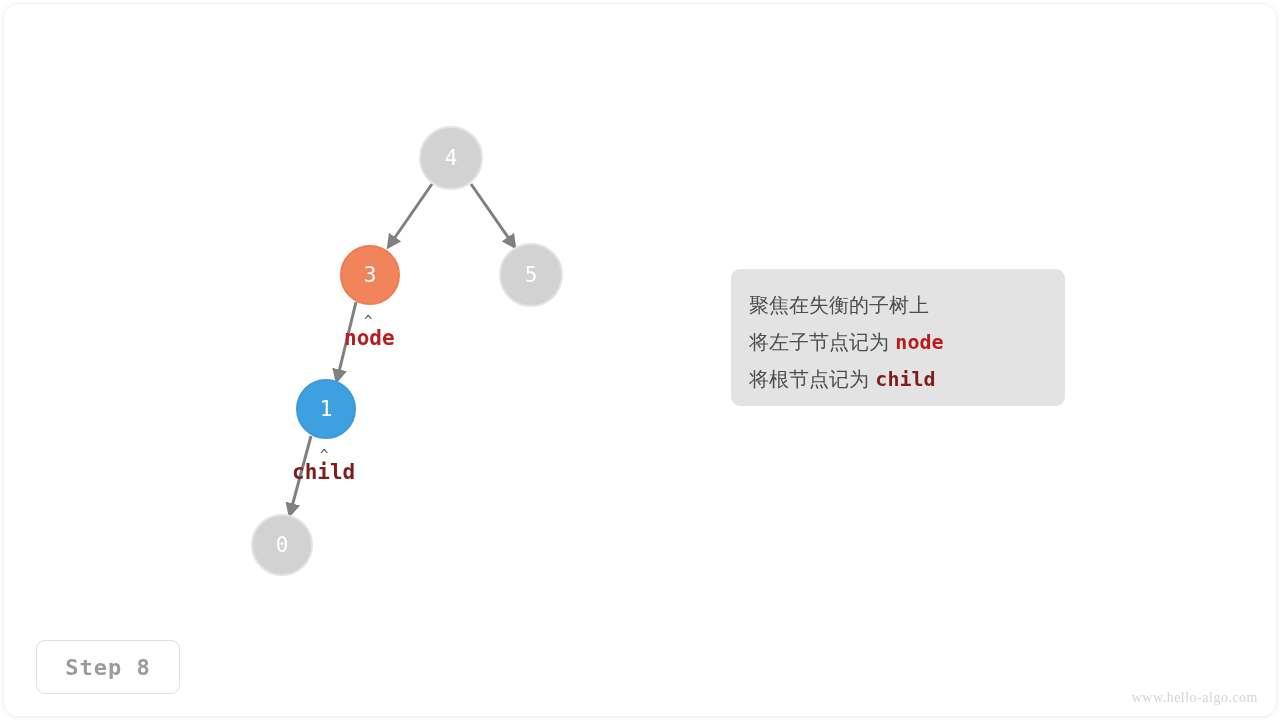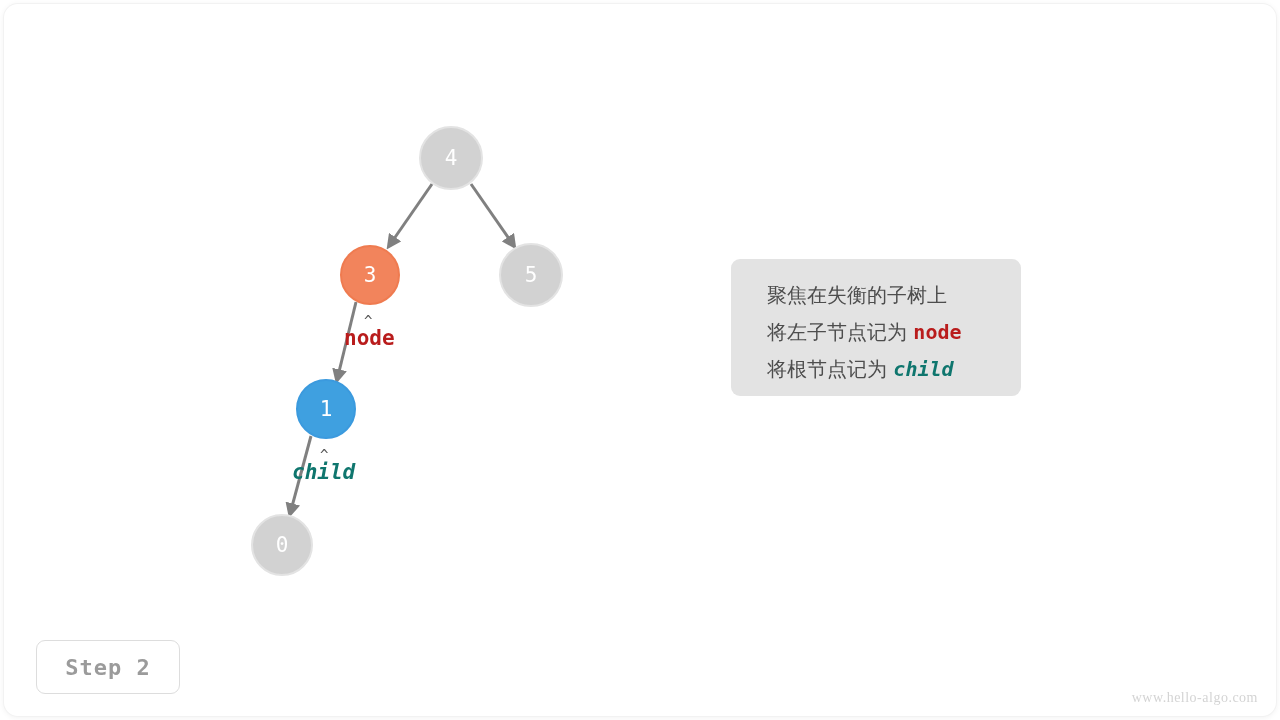--- a/index.html
+++ b/index.html
@@ -71,32 +71,32 @@
     white-space: nowrap;
   }
   .ptr-caret {
     position: absolute;
     font-family: "DejaVu Sans Mono", "Liberation Mono", monospace;
     font-size: 14px;
     color: #555555;
     line-height: 1;
   }
   .color-node { color: #b91c1c; }
-  .color-child { color: #0f766e; font-style: italic; }
+  .color-child { color: #7f1d1d; }
   
   #desc-box {
     position: absolute;
     left: 731px;
-    top: 259px;
-    width: 290px;
+    top: 269px;
+    width: 334px;
     height: 137px;
     background: #e3e3e3;
     border-radius: 9px;
     box-sizing: border-box;
-    padding: 18px 0 0 36px;
+    padding: 18px 0 0 18px;
   }
   .desc-line {
     font-family: "DejaVu Sans", "Liberation Sans", sans-serif;
     font-size: 20px;
     color: #4d4d4d;
     line-height: 37px;
     white-space: nowrap;
   }
   .desc-line .mono {
     font-family: "DejaVu Sans Mono", "Liberation Mono", monospace;
@@ -182,17 +182,17 @@
     </div>
     <div class="desc-line">
       <span>将左子节点记为 </span><span class="mono color-node">node</span>
     </div>
     <div class="desc-line">
       <span>将根节点记为 </span><span class="mono color-child">child</span>
     </div>
   </div>
 
   <div id="step-badge">
-    <span>Step 2</span>
+    <span>Step 8</span>
   </div>
 
   <div id="watermark">www.hello-algo.com</div>
 </div>
 
 </body></html>

